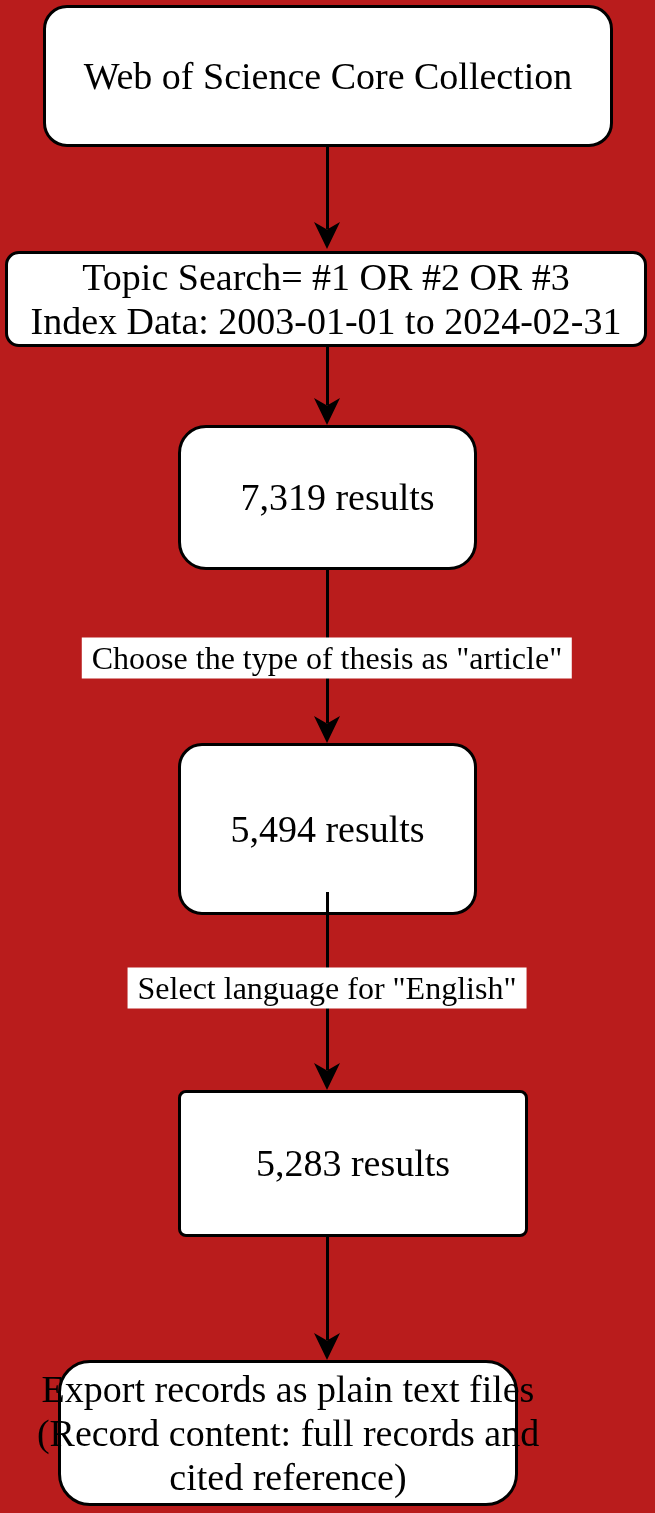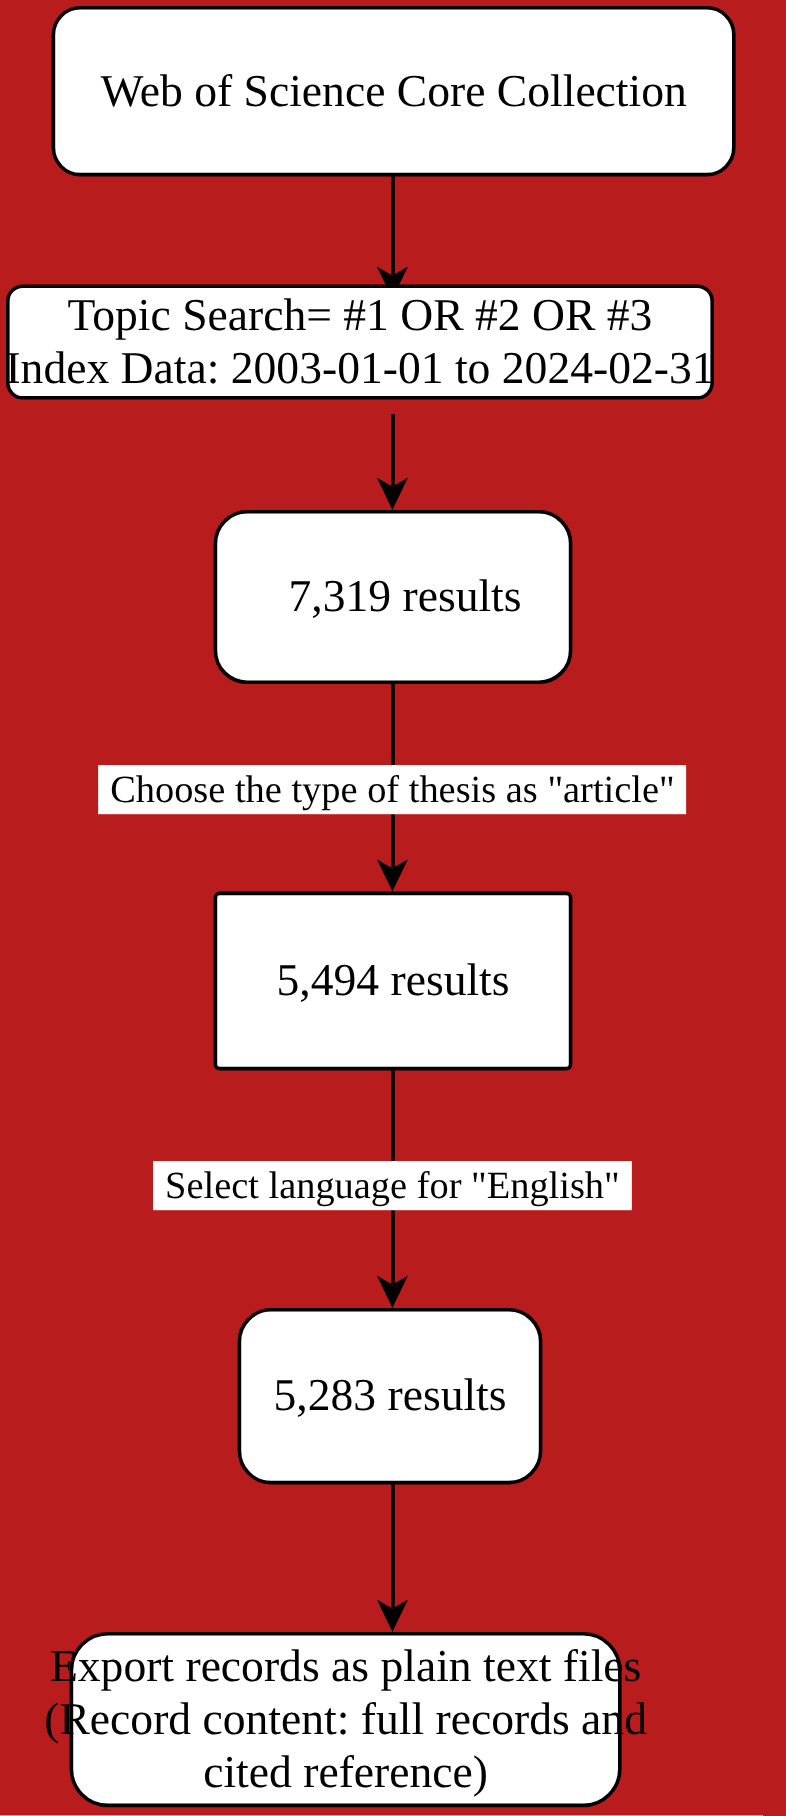--- a/index.html
+++ b/index.html
@@ -63,21 +63,21 @@
     <div class="node-line">Web of Science Core Collection</div>
   </div>
 
   <div class="edge" style="top:147px; height:102px;">
     <div class="edge-line" style="height:82px;"></div>
     <svg class="arrowhead" width="26" height="27" viewBox="0 0 26 27">
         <path d="M13 27 L0 0 L13 7.5 L26 0 Z" fill="#000000"></path>
       </svg>
   </div>
 
-  <div class="node" style="left:5px; top:237px; width:590px; height:96px; border-radius:14px;">
+  <div class="node" style="left:5px; top:251px; width:642px; height:96px; border-radius:14px;">
     <div class="node-line">Topic Search= #1 OR #2 OR #3</div>
     <div class="node-line">Index Data: 2003-01-01 to 2024-02-31</div>
   </div>
 
   <div class="edge" style="top:345px; height:80px;">
     <div class="edge-line" style="height:60px;"></div>
     <svg class="arrowhead" width="26" height="27" viewBox="0 0 26 27">
         <path d="M13 27 L0 0 L13 7.5 L26 0 Z" fill="#000000"></path>
       </svg>
   </div>
@@ -87,33 +87,33 @@
   </div>
 
   <div class="edge" style="top:570px; height:173px;">
     <div class="edge-line" style="height:153px;"></div>
     <svg class="arrowhead" width="26" height="27" viewBox="0 0 26 27">
         <path d="M13 27 L0 0 L13 7.5 L26 0 Z" fill="#000000"></path>
       </svg>
   </div>
   <div class="edge-label" style="left:327px; top:658px;">Choose the type of thesis as "article"</div>
 
-  <div class="node" style="left:178px; top:743px; width:299px; height:149px; border-radius:5px;">
+  <div class="node" style="left:178px; top:743px; width:299px; height:172px; border-radius:24px;">
     <div class="node-line">5,494 results</div>
   </div>
 
   <div class="edge" style="top:892px; height:198px;">
     <div class="edge-line" style="height:178px;"></div>
     <svg class="arrowhead" width="26" height="27" viewBox="0 0 26 27">
         <path d="M13 27 L0 0 L13 7.5 L26 0 Z" fill="#000000"></path>
       </svg>
   </div>
   <div class="edge-label" style="left:327px; top:988px;">Select language for "English"</div>
 
-  <div class="node" style="left:178px; top:1090px; width:254px; height:147px; border-radius:28px;margin-left:20px;">
+  <div class="node" style="left:178px; top:1090px; width:350px; height:147px; border-radius:8px;">
     <div class="node-line">5,283 results</div>
   </div>
 
   <div class="edge" style="top:1237px; height:123px;">
     <div class="edge-line" style="height:103px;"></div>
     <svg class="arrowhead" width="26" height="27" viewBox="0 0 26 27">
         <path d="M13 27 L0 0 L13 7.5 L26 0 Z" fill="#000000"></path>
       </svg>
   </div>
 

